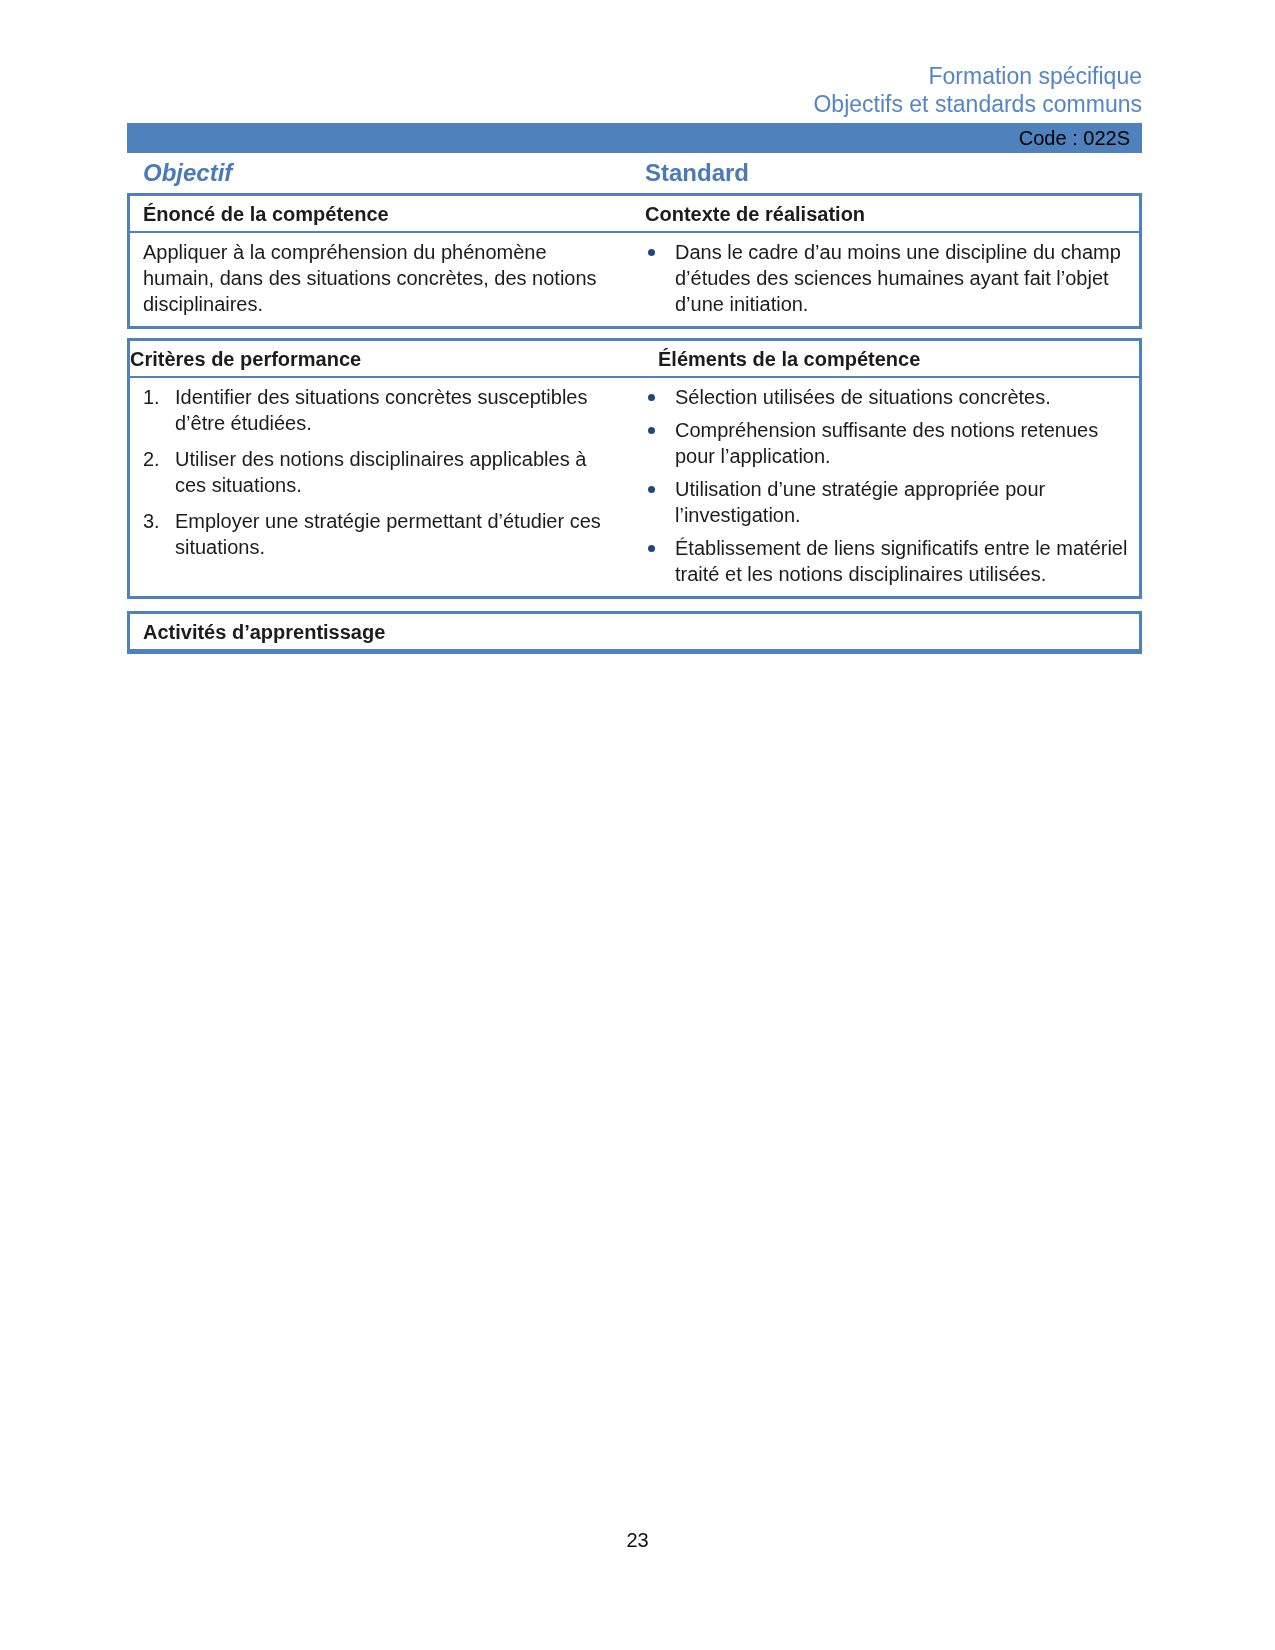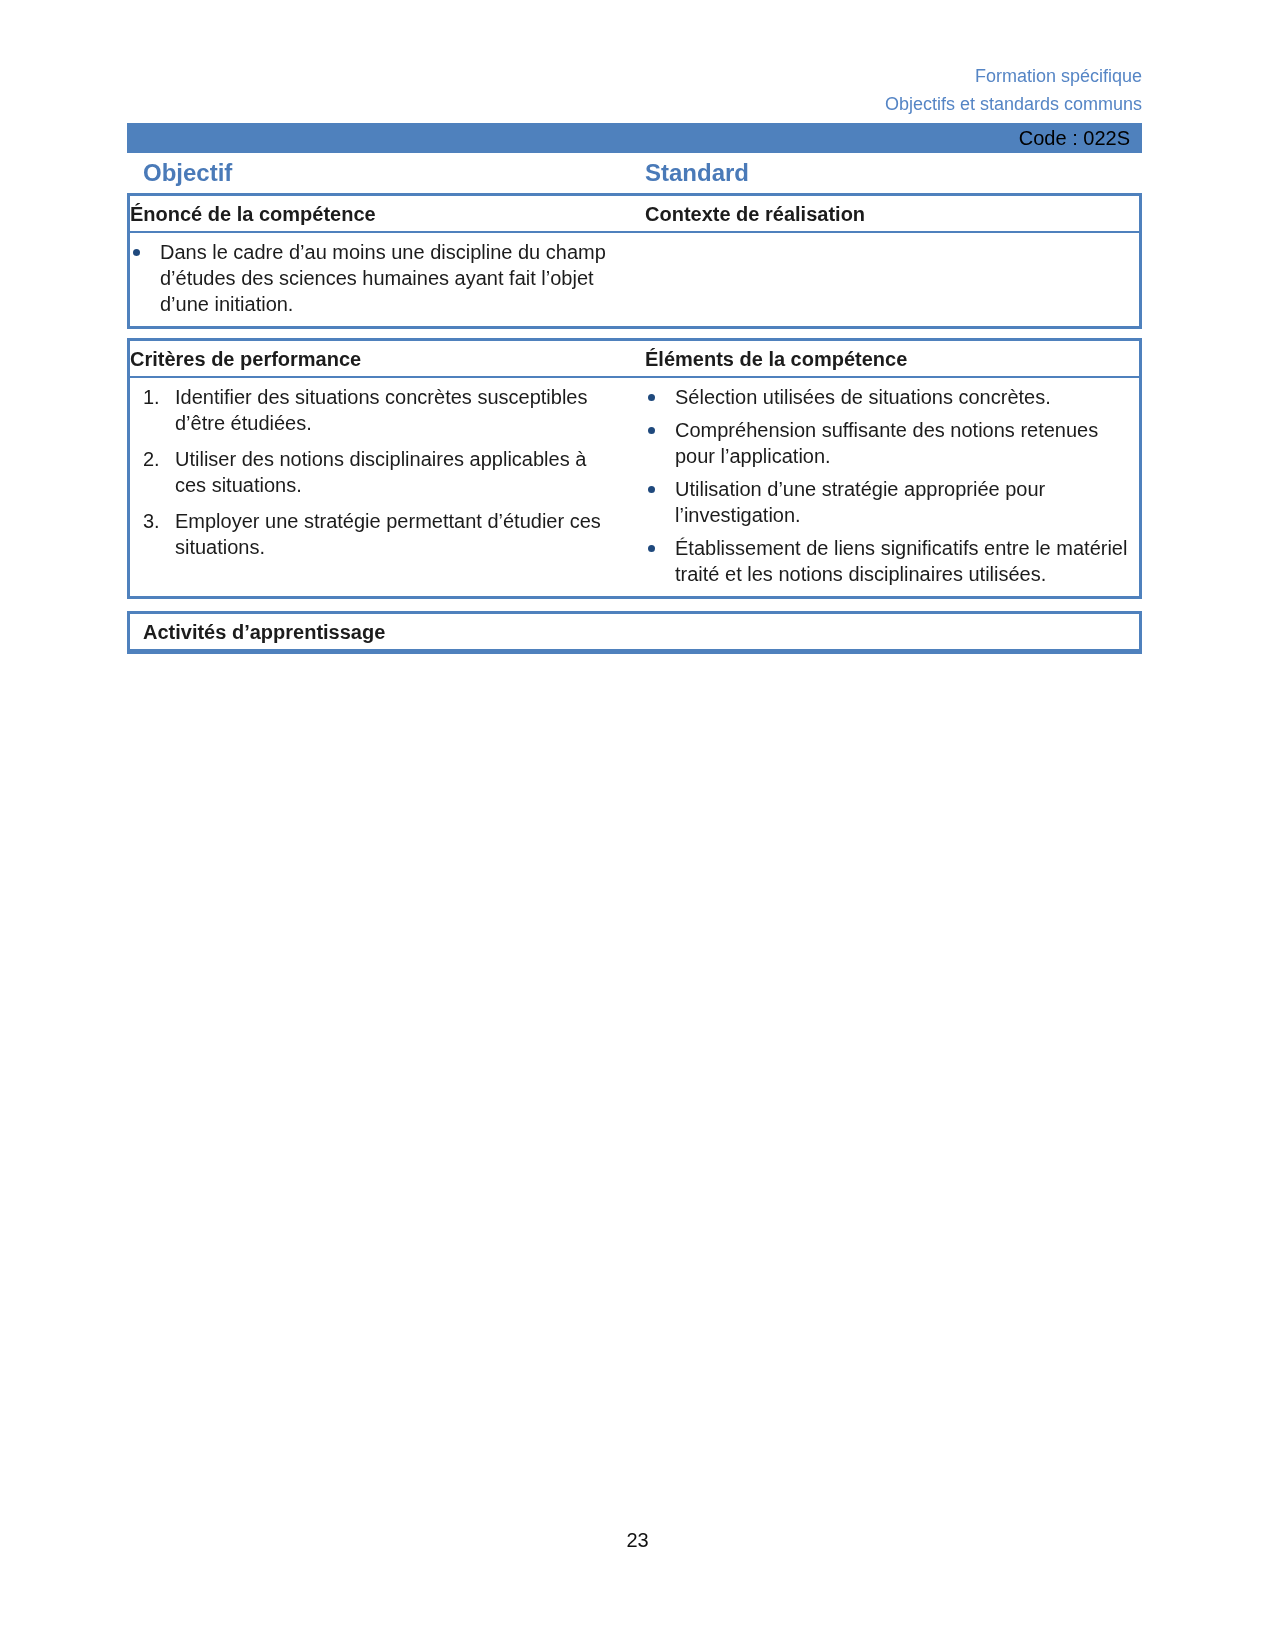--- a/index.html
+++ b/index.html
@@ -19,58 +19,58 @@
     font-size:20px;line-height:26px;
     overflow:hidden;
   }
   .content{margin-left:127px;width:1015px;}
 
   
   .doc-header{
     padding-top:62px;
     text-align:right;
     color:var(--header-blue);
-    font-size:18px;line-height:28px;
+    font-size:23px;line-height:28px;
   }
 
   
   .code-bar{
     margin-top:5px;height:30px;
     background:var(--accent);
     display:flex;align-items:center;justify-content:flex-end;
     padding-right:12px;box-sizing:border-box;
     color:#000000;font-size:20px;
   }
 
   
   .col-titles{
     height:40px;
     display:grid;grid-template-columns:518px 1fr;
     align-items:center;
   }
   .col-titles .t{
     font-weight:bold;font-size:24px;color:var(--title-blue);
   }
-  .col-titles .t.left{padding-left:16px;}
+  .col-titles .t.left{padding-left:16px;font-style:italic;}
 
   
   .tbl{
     border:3px solid var(--accent);
     box-sizing:border-box;
     background:#fff;
   }
   .tbl + .tbl{margin-top:9px;}
   .tbl.activities{margin-top:12px;}
   .tbl-head{
     display:grid;grid-template-columns:515px 1fr;
     border-bottom:2px solid var(--accent);
     font-weight:bold;font-size:20px;
     padding:5px 0 4px 0;
   }
-  .tbl-head .hcell.left{}
+  .tbl-head .hcell.left{padding-left:13px;}
   .tbl-head.single{display:block;padding-left:13px;}
   .tbl-body{
     display:grid;grid-template-columns:515px 1fr;
     padding:6px 0 9px 0;
   }
   .cell-left{padding-left:13px;padding-right:24px;}
   .cell-right{padding-right:10px;}
 
   .body-par{margin:0;max-width:480px;}
 
@@ -127,20 +127,23 @@
       <div class="t left">Objectif</div>
       <div class="t right">Standard</div>
     </div>
 
     <div class="tbl">
       <div class="tbl-head">
         <div class="hcell left">Énoncé de la compétence</div>
         <div class="hcell right">Contexte de réalisation</div>
       </div>
       <div class="tbl-body">
+        <div class="cell-left">
+          <p class="body-par">Appliquer à la compréhension du phénomène humain, dans des situations concrètes, des notions disciplinaires.</p>
+        </div>
         <div class="cell-right">
           <div class="bullet-list">
 
               <div class="bullet-item">
                 <span class="bmark">
                   <span class="dot"></span>
                 </span>
                 <span class="txt">Dans le cadre d’au moins une discipline du champ d’études des sciences humaines ayant fait l’objet d’une initiation.</span>
               </div>
             </div>

